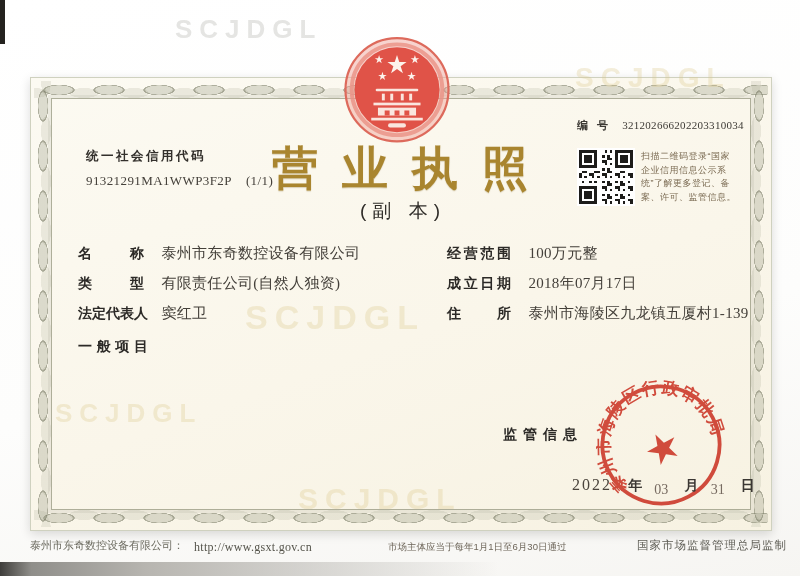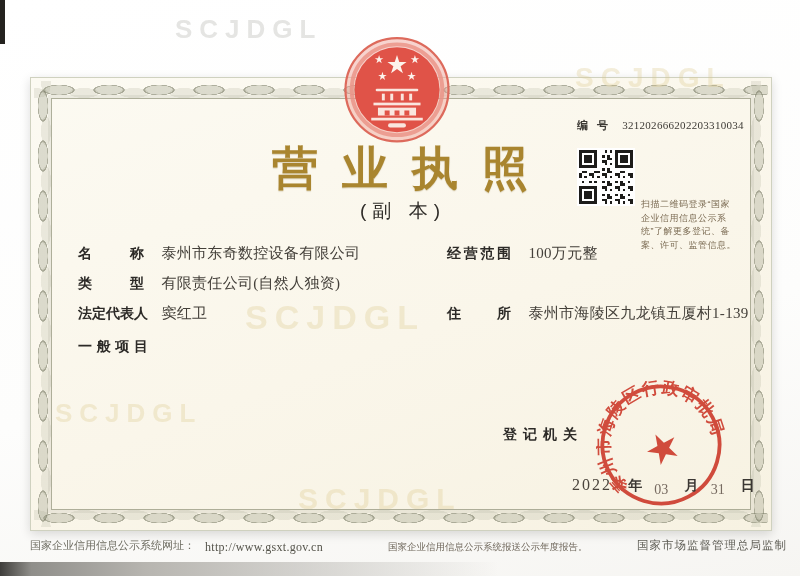--- a/index.html
+++ b/index.html
@@ -43,21 +43,21 @@
   .serial .num{font-family:"Liberation Serif","DejaVu Serif",serif;letter-spacing:.3px;text-align:right;}
   .title{position:absolute;left:30px;top:138px;width:740px;text-align:center;
     font-size:46px;font-weight:700;color:#a9852f;letter-spacing:24px;padding-left:24px;box-sizing:border-box;
     text-shadow:0 1px 1px rgba(120,90,20,.25);font-family:"Liberation Sans","DejaVu Sans",sans-serif;}
   .subtitle{position:absolute;left:30px;top:198px;width:740px;text-align:center;
     font-size:19px;color:#2f2c28;letter-spacing:6px;padding-left:6px;box-sizing:border-box;}
   
   .qr-box{position:absolute;left:577px;top:148px;width:58px;height:58px;background:#fff;padding:2px;box-sizing:border-box;}
   .qr-box svg{width:100%;height:100%;display:block;}
   .qr-caption{position:absolute;left:641px;top:150px;width:96px;font-size:9px;line-height:1.5;
-    color:#7c6c54;letter-spacing:.5px;margin-top:48px;}
+    color:#7c6c54;letter-spacing:.5px;}
   
   .row{position:absolute;white-space:nowrap;}
   .flabel{display:inline-block;width:66px;text-align:justify;text-align-last:justify;
     font-weight:700;font-size:14px;color:#2c2a27;vertical-align:baseline;}
   .flabel.w4{width:64px;}
   .fvalue{font-family:"Liberation Serif","DejaVu Serif",serif;font-size:15px;color:#44403a;margin-left:13px;letter-spacing:.3px;}
   .scope-text{position:absolute;left:157px;top:339px;width:324px;
     font-family:"Liberation Serif","DejaVu Serif",serif;font-size:11.5px;line-height:1.55;color:#44403a;letter-spacing:.2px;}
   .authority{position:absolute;left:503px;top:426px;font-weight:700;font-size:14px;color:#2c2a27;}
   .authority .flabel{width:74px;}
@@ -124,20 +124,26 @@
         <rect x="42" y="78" width="16" height="3.6" rx="1.8"></rect>
       </g>
       <g fill="#e05348">
         <rect x="39" y="66.5" width="4.4" height="4.5"></rect>
         <rect x="47.8" y="66.5" width="4.4" height="4.5"></rect>
         <rect x="56.6" y="66.5" width="4.4" height="4.5"></rect>
       </g>
     </svg>
   </div>
 
+  <div class="code-block">
+    <div class="code-label">统一社会信用代码</div>
+    <div class="code-value">
+      <span>91321291MA1WWP3F2P</span><span class="code-copy">(1/1)</span>
+    </div>
+  </div>
 
   <div class="serial">
     <b>编 号</b>
     <span class="num">321202666202203310034</span>
   </div>
 
   <div class="title">营业执照</div>
   <div class="subtitle">(副 本)</div>
 
   <div class="qr-box">
@@ -251,27 +257,31 @@
     <span class="fvalue">窦红卫</span>
   </div>
   <div class="row" style="left:78px;top:337px;">
     <span class="flabel" style="width:70px;">一般项目</span>
   </div>
 
   <div class="row" style="left:447px;top:244px;">
     <span class="flabel w4">经营范围</span>
     <span class="fvalue">100万元整</span>
   </div>
+  <div class="row" style="left:447px;top:274px;">
+    <span class="flabel w4">成立日期</span>
+    <span class="fvalue">2018年07月17日</span>
+  </div>
   <div class="row" style="left:447px;top:304px;">
     <span class="flabel w4">住所</span>
     <span class="fvalue">泰州市海陵区九龙镇五厦村1-139</span>
   </div>
 
   <div class="authority">
-    <span class="flabel">登记机关</span>
+    <span class="flabel">监管信息</span>
   </div>
 
   <div class="seal">
     <svg viewBox="0 0 120 120" width="130" height="130">
       <g transform="rotate(-28 60 60)">
         <circle cx="60" cy="60" r="54" fill="none" stroke="#d23b2e" stroke-width="3.5"></circle>
         <defs>
             <path id="sealarc" d="M 21 88 A 48 48 0 1 1 99 88" fill="none"></path>
           </defs>
         <text font-size="15.5" fill="#d23b2e" letter-spacing="1.5" font-weight="700" font-family="Liberation Sans, DejaVu Sans, sans-serif">
@@ -286,21 +296,21 @@
     <span class="year">2022</span>
     <span class="dchar">年</span>
     <span class="dnum">03</span>
     <span class="dchar">月</span>
     <span class="dnum">31</span>
     <span class="dchar">日</span>
   </div>
 
   <div class="footer">
     <div class="f-left">
-      <span>国家企业信用信息公示系统网址：</span><span class="url">http://www.gsxt.gov.cn</span>
+      <span>泰州市东奇数控设备有限公司：</span><span class="url">http://www.gsxt.gov.cn</span>
     </div>
     <div class="f-mid">
-      <div>国家企业信用信息公示系统报送公示年度报告。</div>
+      <div>市场主体应当于每年1月1日至6月30日通过</div>
     </div>
     <div class="f-right">国家市场监督管理总局监制</div>
   </div>
 
 </div>
 
 </body></html>

